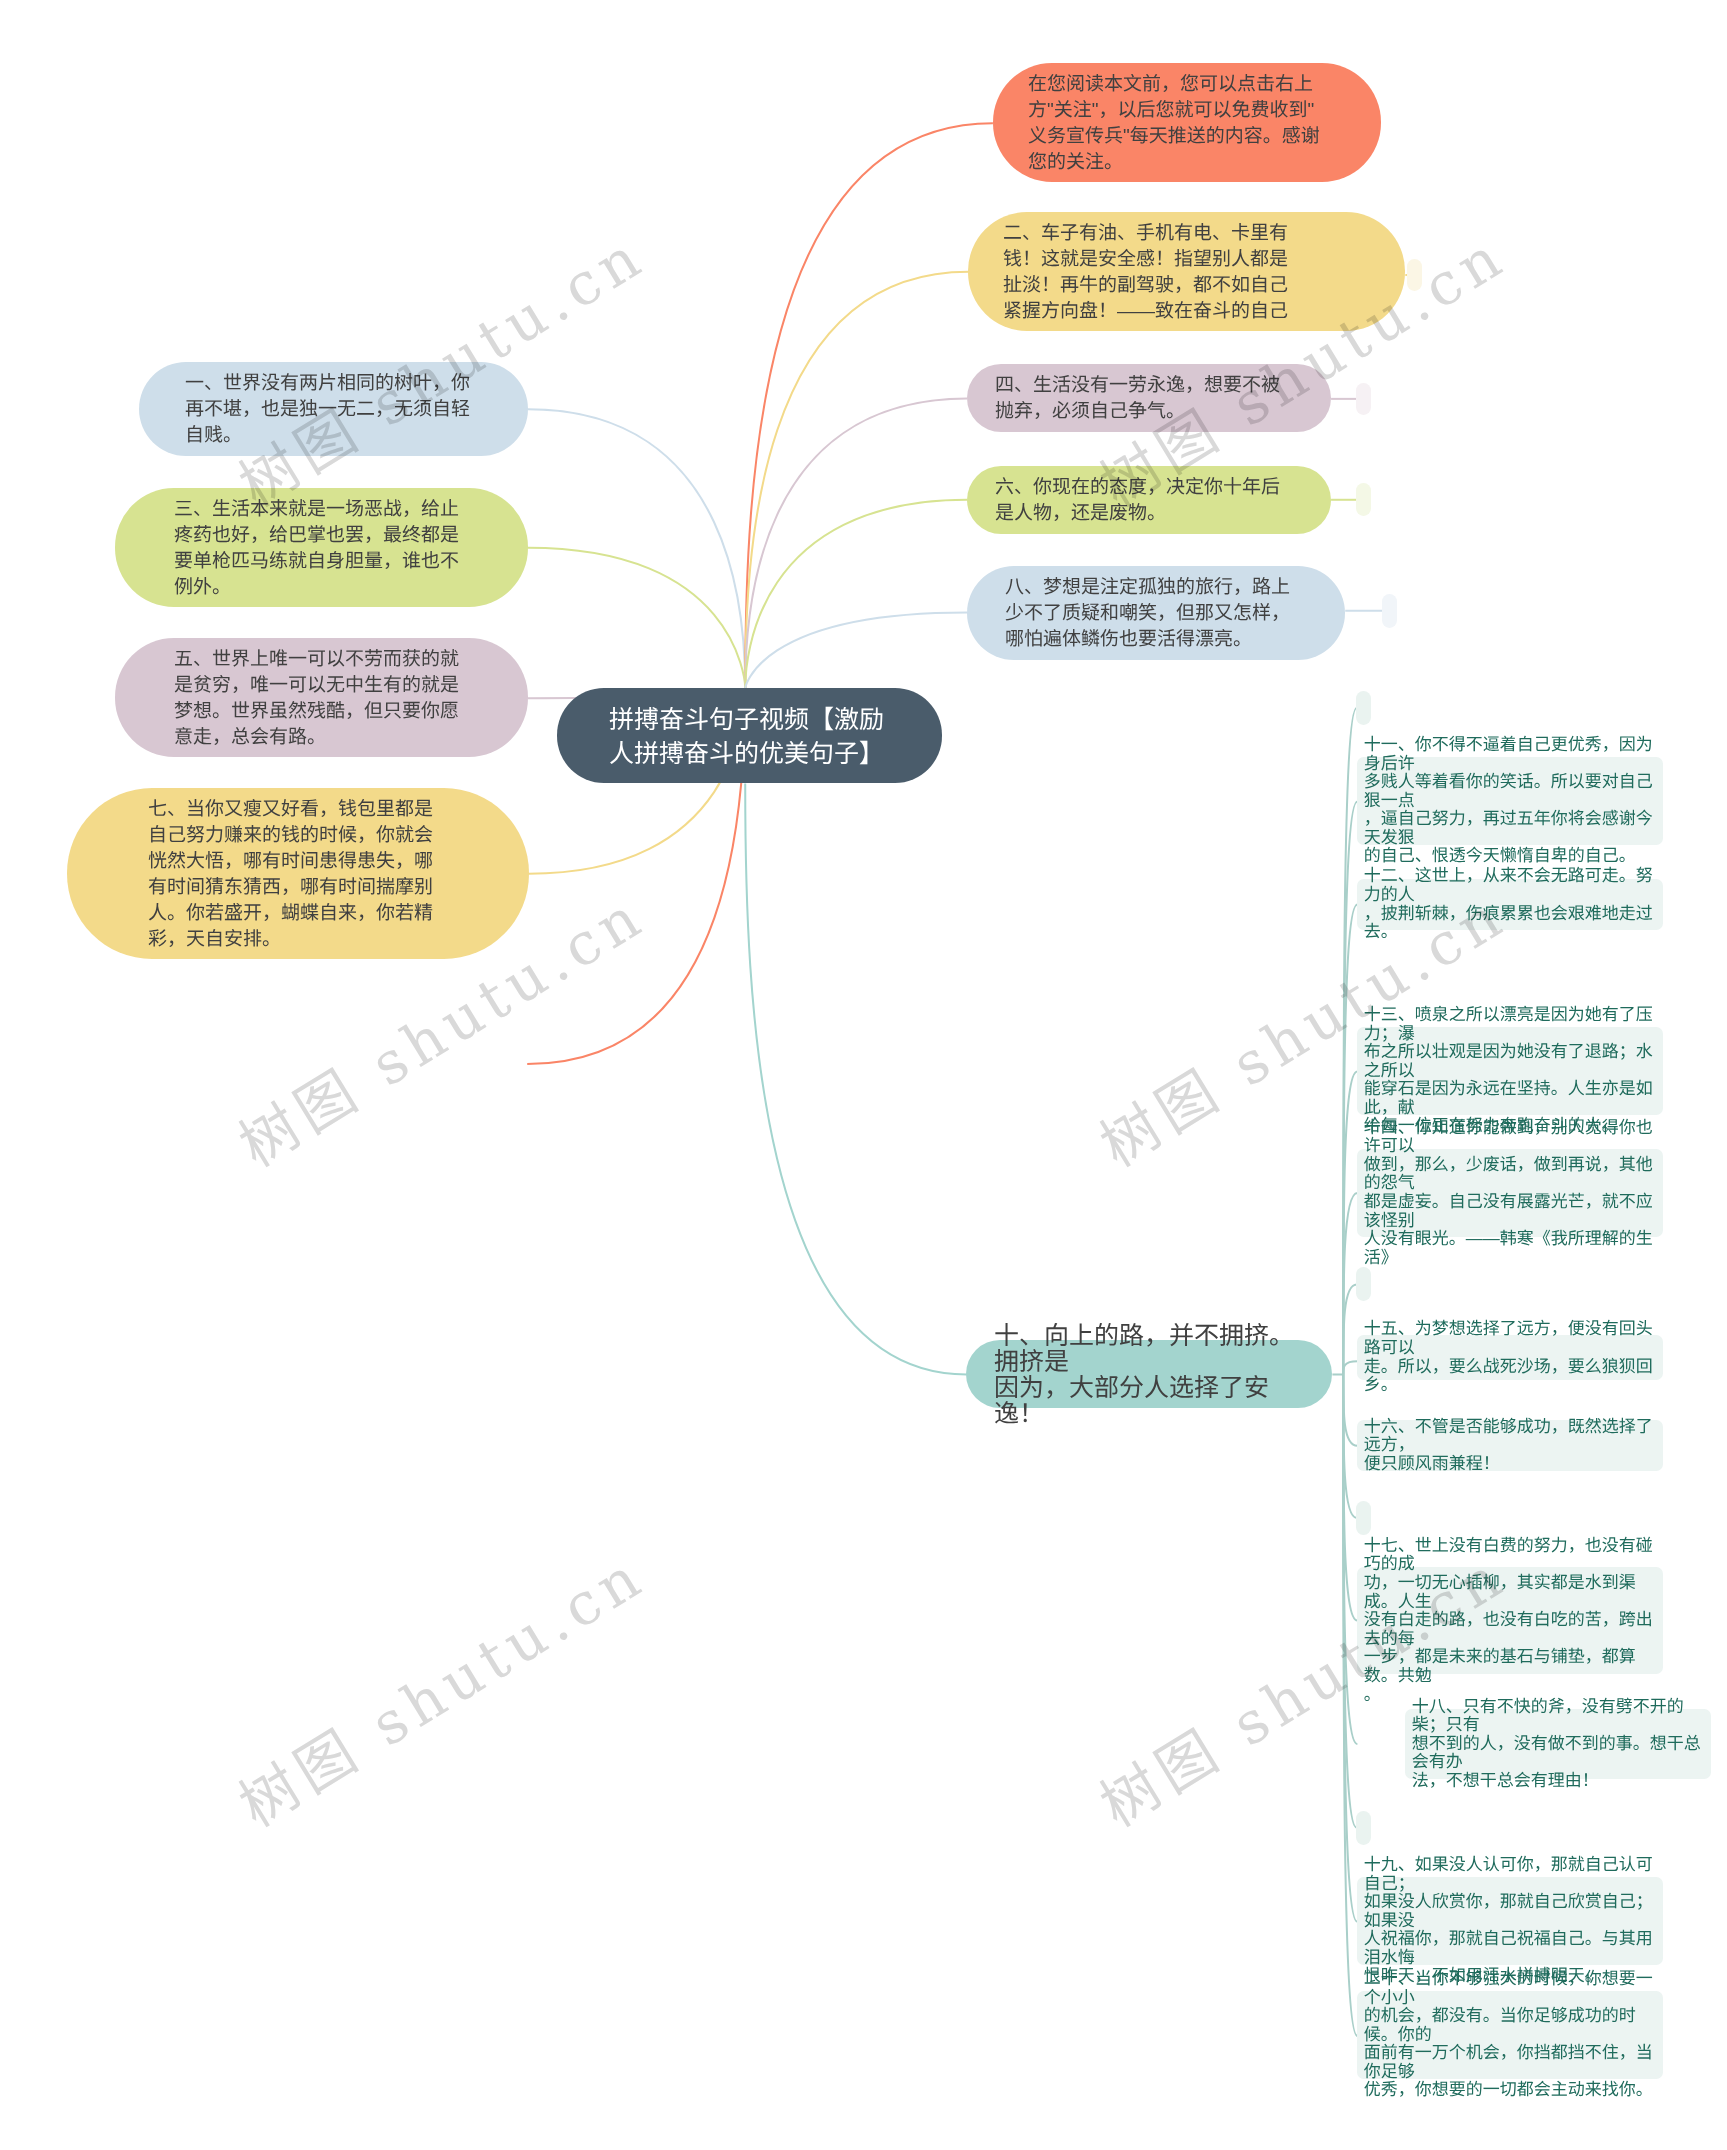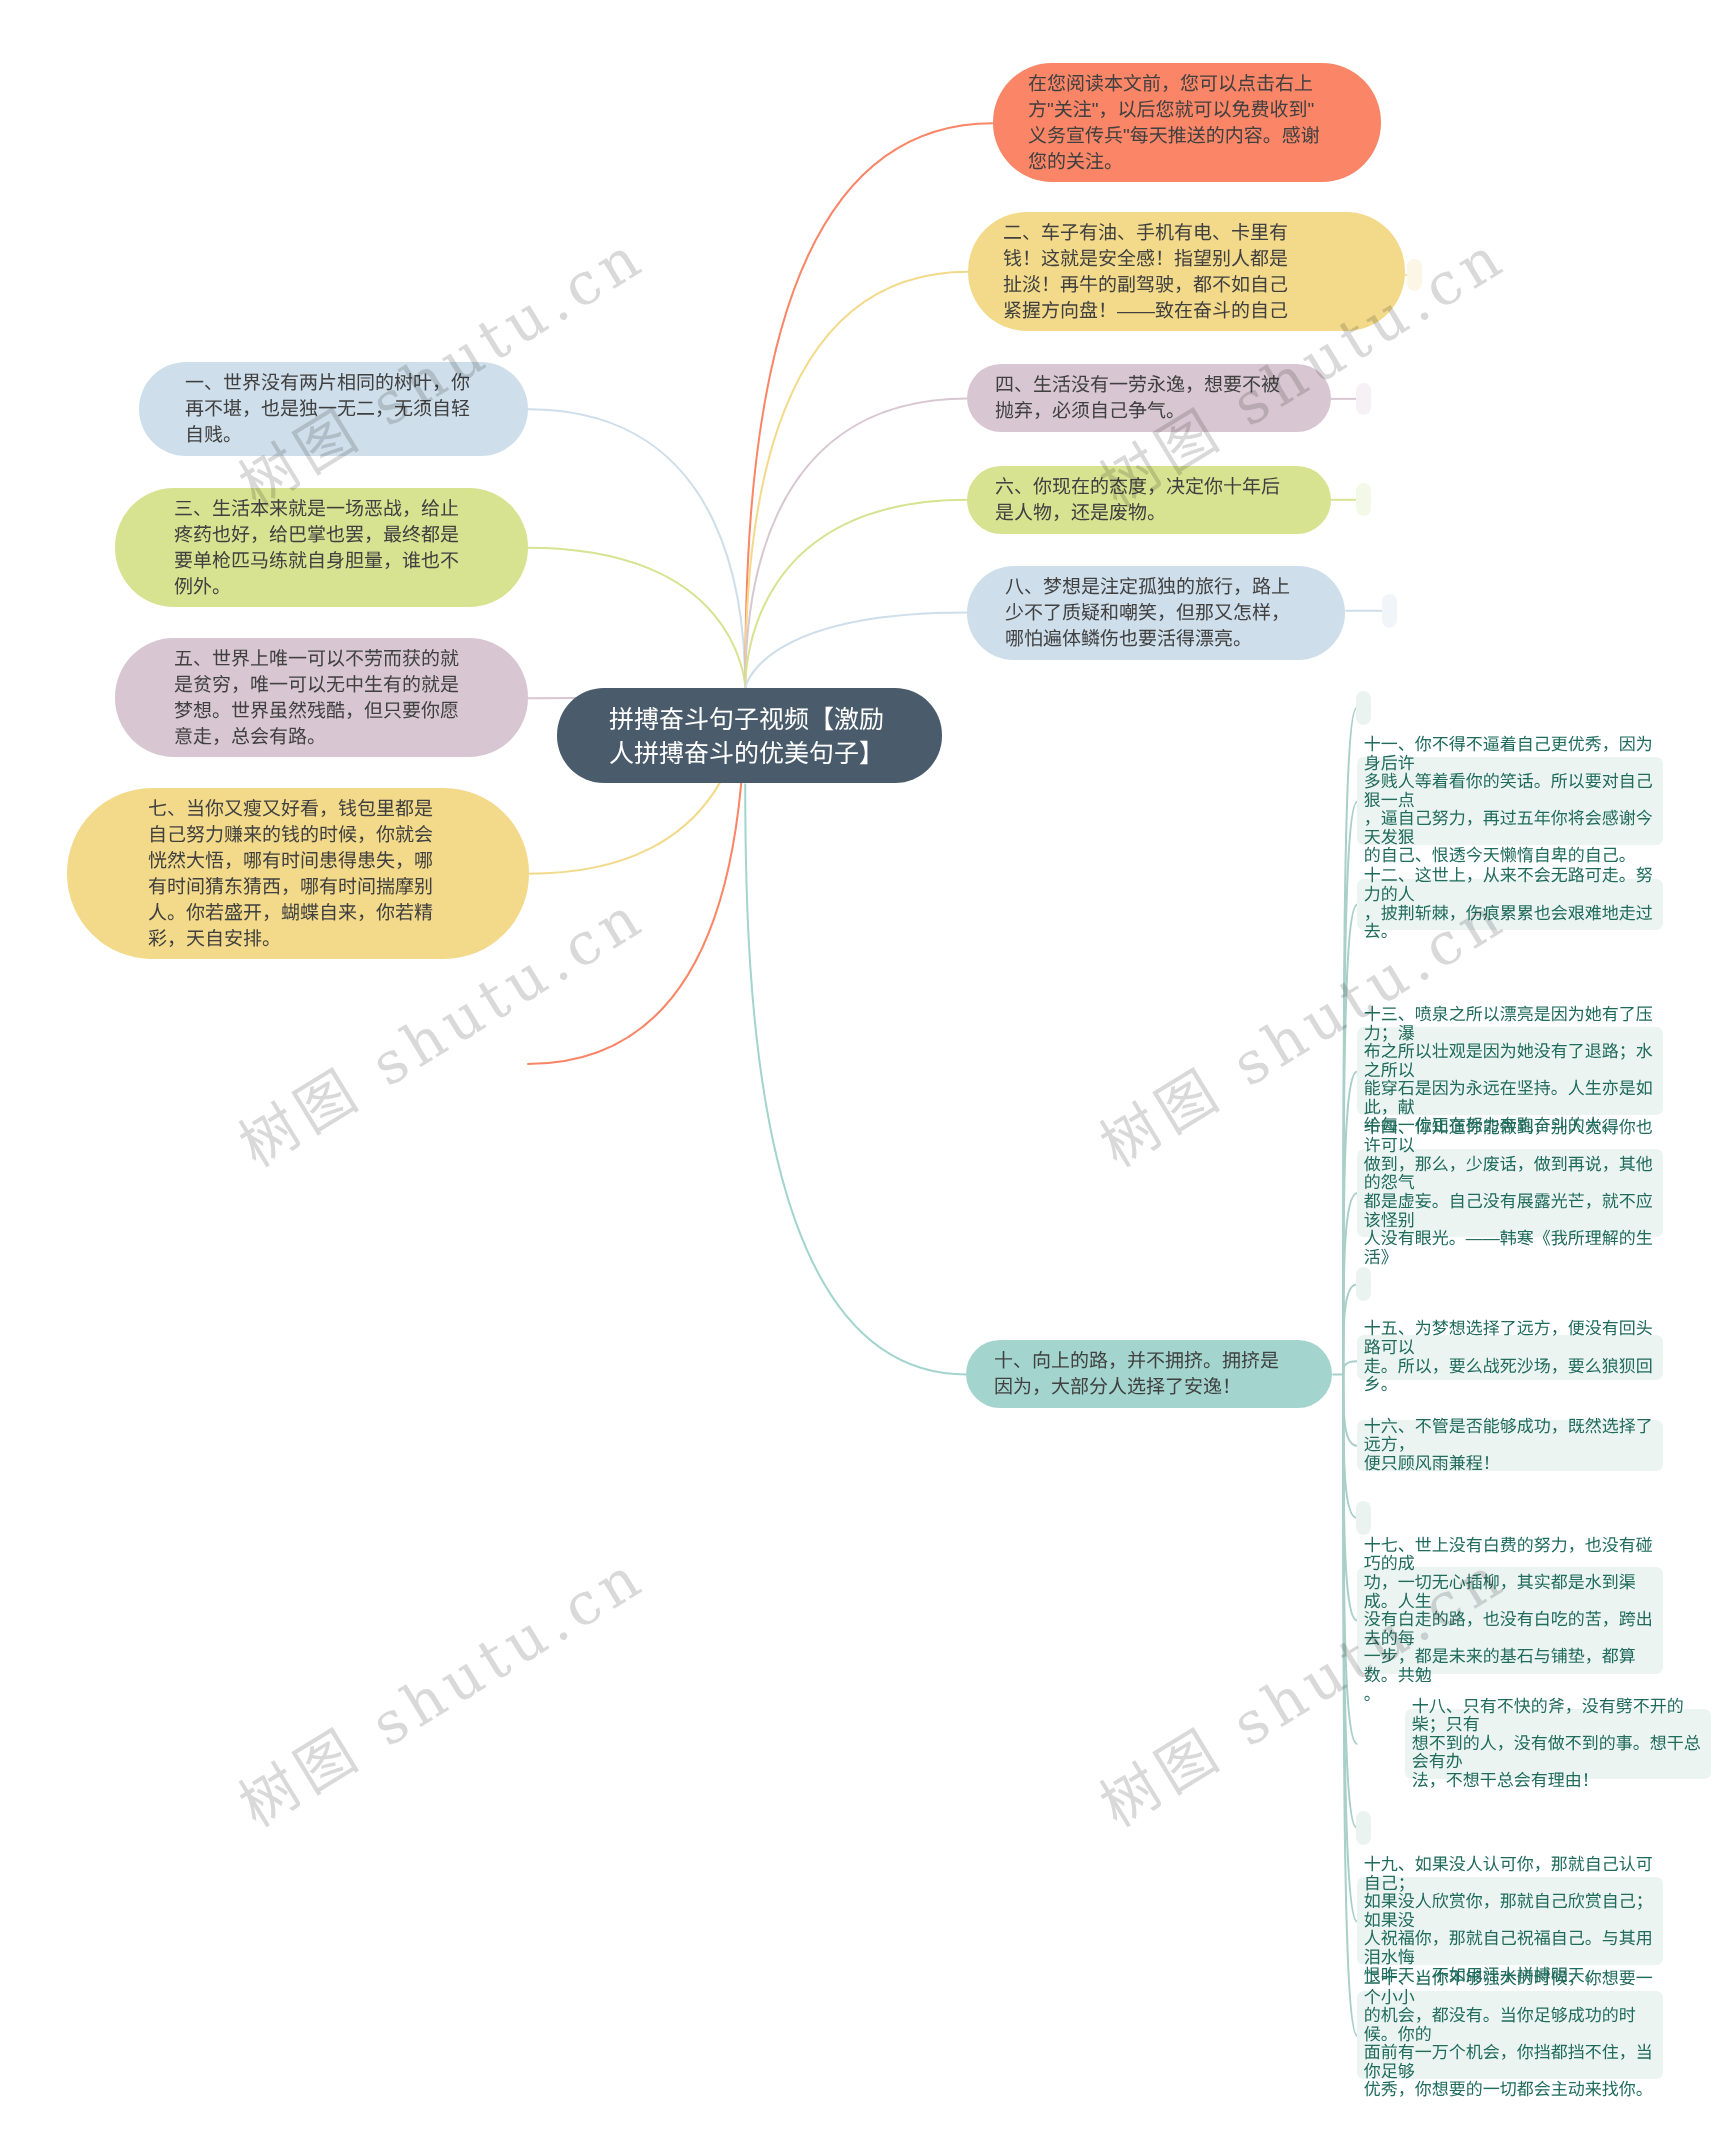--- a/index.html
+++ b/index.html
@@ -78,21 +78,21 @@
     </div>
 <div class="node" style="left:967px;top:364px;width:364px;height:68px;background:#d8c7d2;border-radius:34px;padding-left:28px;padding-right:16px;font-size:19px;line-height:26px;">
       <span class="tx">四、生活没有一劳永逸，想要不被<br>抛弃，必须自己争气。</span>
     </div>
 <div class="node" style="left:967px;top:466px;width:364px;height:68px;background:#d7e391;border-radius:34px;padding-left:28px;padding-right:16px;font-size:19px;line-height:26px;">
       <span class="tx">六、你现在的态度，决定你十年后<br>是人物，还是废物。</span>
     </div>
 <div class="node" style="left:967px;top:566px;width:378px;height:94px;background:#cedeea;border-radius:47px;padding-left:38px;padding-right:16px;font-size:19px;line-height:26px;">
       <span class="tx">八、梦想是注定孤独的旅行，路上<br>少不了质疑和嘲笑，但那又怎样，<br>哪怕遍体鳞伤也要活得漂亮。</span>
     </div>
-<div class="node" style="left:966px;top:1340px;width:366px;height:68px;background:#a3d4ce;border-radius:34px;padding-left:28px;padding-right:16px;font-size:19px;line-height:26px;">
+<div class="node" style="left:966px;top:1340px;width:366px;height:68px;background:#a3d4ce;border-radius:34px;padding-left:28px;padding-right:16px;font-size:25px;line-height:26px;">
       <span class="tx">十、向上的路，并不拥挤。拥挤是<br>因为，大部分人选择了安逸！</span>
     </div>
 <div class="leafempty" style="left:1407px;top:259px;width:15px;height:32px;background:#fbf6e5;border-radius:7.4px;"></div>
 <div class="leafempty" style="left:1356px;top:383px;width:15px;height:32px;background:#f6f1f4;border-radius:7.4px;"></div>
 <div class="leafempty" style="left:1356px;top:483px;width:15px;height:33px;background:#f4f8e6;border-radius:7.4px;"></div>
 <div class="leafempty" style="left:1382px;top:594px;width:15px;height:34px;background:#f1f5f9;border-radius:7.4px;"></div>
 <div class="leafempty" style="left:1356px;top:691px;width:15px;height:34px;"></div>
 <div class="leaf" style="left:1357px;top:757px;width:306px;height:88px;">
       <span class="tx">十一、你不得不逼着自己更优秀，因为身后许<br>多贱人等着看你的笑话。所以要对自己狠一点<br>，逼自己努力，再过五年你将会感谢今天发狠<br>的自己、恨透今天懒惰自卑的自己。</span>
     </div>

